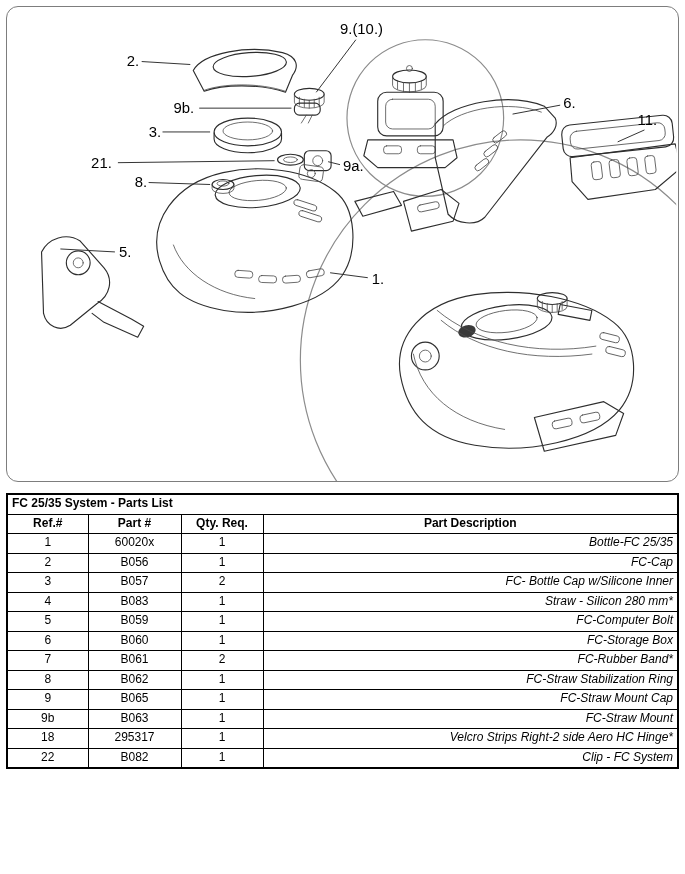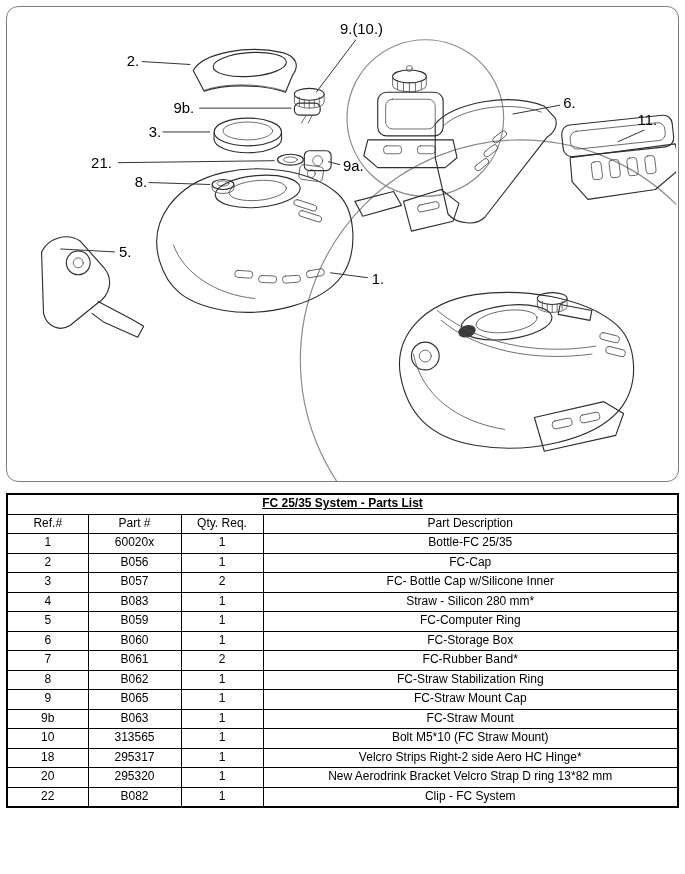--- a/index.html
+++ b/index.html
@@ -25,24 +25,24 @@
 
   
   .parts-table {
     width:673px; border-collapse:collapse; border:2px solid #000;
     margin-top:11px; table-layout:fixed;
   }
   .parts-table th, .parts-table td {
     border:1px solid #000; font-size:12px; padding:1.5px 4px;
     height:15.5px; line-height:1.15; overflow:hidden; white-space:nowrap;
   }
-  .title-cell { text-align:center; font-weight:bold; font-size:12.5px;text-decoration:underline; }
-  .parts-table th { font-weight:normal; text-align:center; }
+  .title-cell { text-align:left; font-weight:bold; font-size:12.5px; }
+  .parts-table th { font-weight:bold; text-align:center; }
   .ctr  { text-align:center; }
-  .desc { text-align:center; }
+  .desc { text-align:right;font-style:italic; }
 </style>
 </head>
 <body>
 
 <div class="page">
 
   <div class="diagram-panel">
     <svg viewBox="0 0 673 478">
       <defs>
         <clipPath id="panelClip">
@@ -241,21 +241,21 @@
         <tr>
           <td class="ctr">4</td>
           <td class="ctr">B083</td>
           <td class="ctr">1</td>
           <td class="desc">Straw - Silicon 280 mm*</td>
         </tr>
         <tr>
           <td class="ctr">5</td>
           <td class="ctr">B059</td>
           <td class="ctr">1</td>
-          <td class="desc">FC-Computer Ring</td>
+          <td class="desc">FC-Computer Bolt</td>
         </tr>
         <tr>
           <td class="ctr">6</td>
           <td class="ctr">B060</td>
           <td class="ctr">1</td>
           <td class="desc">FC-Storage Box</td>
         </tr>
         <tr>
           <td class="ctr">7</td>
           <td class="ctr">B061</td>
@@ -274,38 +274,26 @@
           <td class="ctr">1</td>
           <td class="desc">FC-Straw Mount Cap</td>
         </tr>
         <tr>
           <td class="ctr">9b</td>
           <td class="ctr">B063</td>
           <td class="ctr">1</td>
           <td class="desc">FC-Straw Mount</td>
         </tr>
         <tr>
-          <td class="ctr">10</td>
-          <td class="ctr">313565</td>
-          <td class="ctr">1</td>
-          <td class="desc">Bolt M5*10 (FC Straw Mount)</td>
-        </tr>
-        <tr>
           <td class="ctr">18</td>
           <td class="ctr">295317</td>
           <td class="ctr">1</td>
           <td class="desc">Velcro Strips Right-2 side Aero HC Hinge*</td>
         </tr>
         <tr>
-          <td class="ctr">20</td>
-          <td class="ctr">295320</td>
-          <td class="ctr">1</td>
-          <td class="desc">New Aerodrink Bracket Velcro Strap D ring 13*82 mm</td>
-        </tr>
-        <tr>
           <td class="ctr">22</td>
           <td class="ctr">B082</td>
           <td class="ctr">1</td>
           <td class="desc">Clip - FC System</td>
         </tr>
       </tbody>
   </table>
 
 </div>
 

